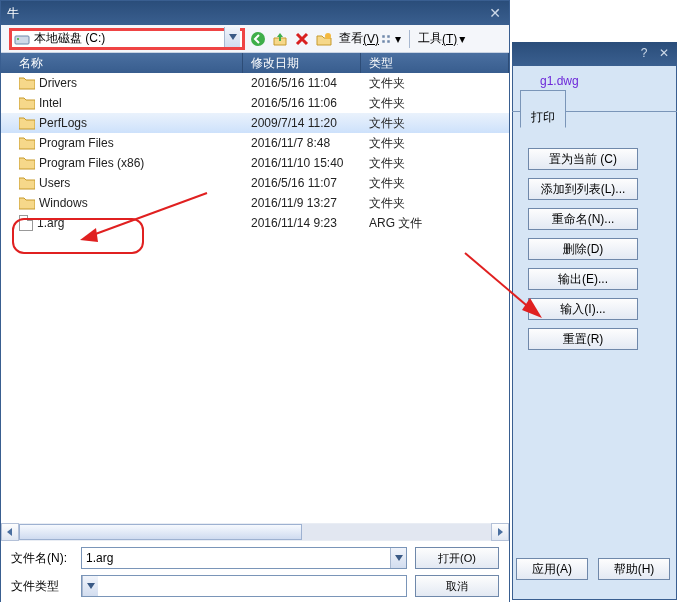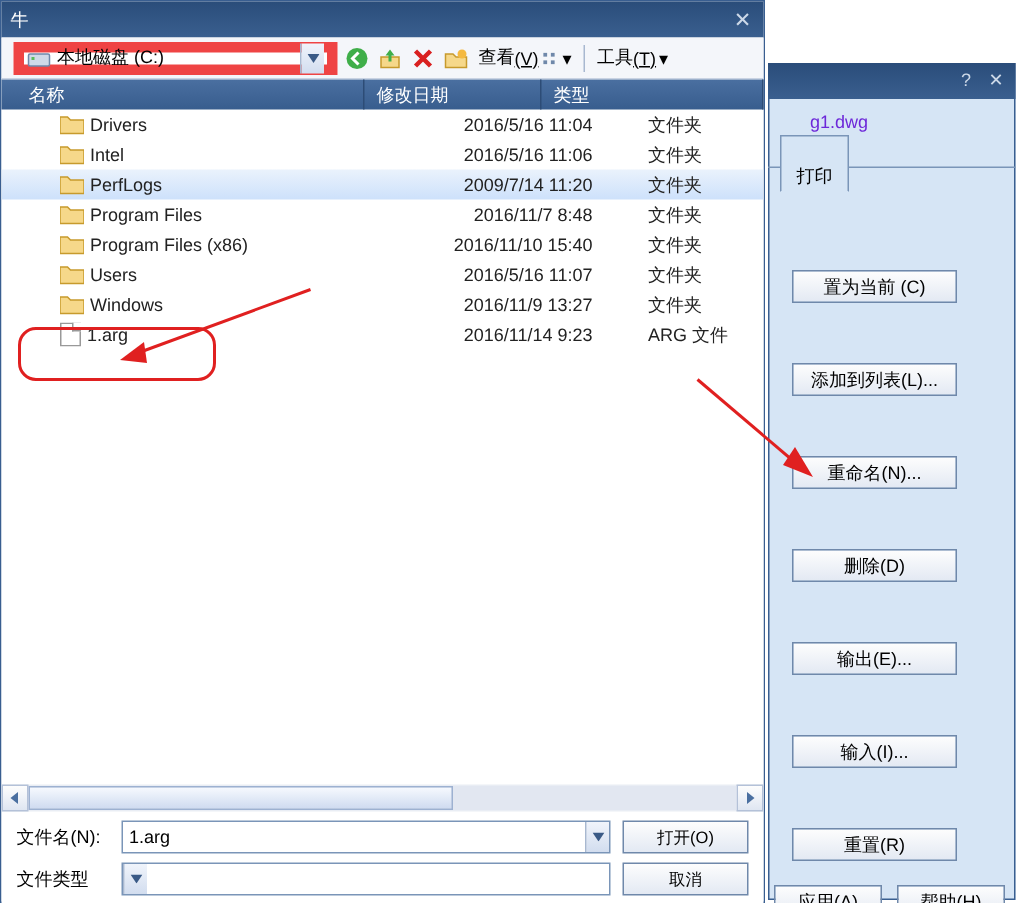--- a/index.html
+++ b/index.html
@@ -8,46 +8,46 @@
 
 .back-panel { position: absolute; left: 512px; top: 42px; width: 165px; height: 558px; background: #d6e5f5; border: 1px solid #395e90; }
 .back-titlebar { position: absolute; left: 512px; top: 42px; width: 165px; height: 24px; background: linear-gradient(#2a4d7a,#3a5f8f); }
 .back-titlebar .icons { position: absolute; right: 6px; top: 4px; display: flex; gap: 6px; }
 .back-titlebar .icons span { width: 14px; height: 14px; color: #cdd9e8; display: flex; align-items: center; justify-content: center; cursor: pointer; }
 .back-file { position: absolute; left: 540px; top: 74px; font-size: 12px; color: #6d28d9; }
 .back-tab { position: absolute; left: 520px; top: 90px; height: 22px; padding: 18px 10px; border: 1px solid #7a95b8; border-bottom: 1px solid #d6e5f5; background: #d6e5f5; font-size: 12px; z-index: 2; }
 .back-tabline { position: absolute; left: 512px; top: 111px; width: 165px; height: 1px; background: #7a95b8; }
 .btn-col { position: absolute; left: 528px; top: 148px; display: flex; flex-direction: column; gap: 8px; }
 .btn-row { position: absolute; left: 516px; top: 558px; display: flex; gap: 10px; justify-content: space-between; }
-.win-btn { width: 110px; height: 22px; background: linear-gradient(#fdfdfd,#e3e9f3); border: 1px solid #6f88aa; display: flex; align-items: center; justify-content: center; font-size: 12px; cursor: pointer; white-space: nowrap; margin-top: 32px; }
+.win-btn { width: 110px; height: 22px; background: linear-gradient(#fdfdfd,#e3e9f3); border: 1px solid #6f88aa; display: flex; align-items: center; justify-content: center; font-size: 12px; cursor: pointer; white-space: nowrap; }
 .win-btn.small { width: 72px; }
 
 
 .dlg { position: absolute; left: 0; top: 0; width: 510px; height: 602px; background: #fff; border: 1px solid #395e90; z-index: 10; }
 .dlg-titlebar { height: 24px; background: linear-gradient(#2a4d7a,#3a5f8f); display: flex; align-items: center; justify-content: space-between; padding: 0 6px; color: #fff; }
 .dlg-titlebar .close { width: 16px; height: 16px; display: flex; align-items: center; justify-content: center; color: #cdd9e8; cursor: pointer; font-size: 14px; }
 
 .toolbar { height: 28px; display: flex; align-items: center; padding: 2px 8px; gap: 4px; background: #f4f6fa; border-bottom: 1px solid #c9d3e3; }
-.drive-combo { display: flex; align-items: center; width: 216px; height: 22px; border: 7px solid #ef4444; background: #fff; padding: 0 2px; }
+.drive-combo { display: flex; align-items: flex-end; width: 236px; height: 22px; border: 3px solid #ef4444; background: #fff; padding: 0 2px; }
 .drive-combo .disk-ico { width: 16px; height: 16px; margin-right: 4px; }
 .drive-combo .dd { margin-left: auto; width: 16px; height: 20px; background: linear-gradient(#f0f4fb,#d2ddef); border-left: 1px solid #a8b8d0; display: flex; align-items: center; justify-content: center; cursor: pointer; }
 .tb-ico { width: 18px; height: 18px; display: flex; align-items: center; justify-content: center; cursor: pointer; }
 .tb-txt { display: flex; align-items: center; font-size: 12px; cursor: pointer; padding: 0 2px; }
 .tb-txt .car { margin-left: 2px; }
 .tb-sep { width: 1px; height: 18px; background: #a8b8d0; margin: 0 2px; }
 
 .list-area { position: relative; height: 488px; background: #fff; }
 .headers { display: flex; height: 20px; background: linear-gradient(#4a6fa0,#385d8e); color: #fff; font-size: 12px; }
 .headers .col { display: flex; align-items: center; padding: 0 8px; border-right: 1px solid #2d4c76; cursor: pointer; }
 .c-name { width: 242px; padding-left: 18px !important; }
-.c-date { width: 118px; text-align: right; }
+.c-date { width: 118px; }
 .c-type { flex: 1; }
 .rows { overflow: hidden; height: 448px; }
 .row { display: flex; height: 20px; align-items: center; }
-.row .cell { padding: 0 8px; font-size: 12px; color: #222; white-space: nowrap; overflow: hidden; margin-left: 21px; }
+.row .cell { padding: 0 8px; font-size: 12px; color: #222; white-space: nowrap; overflow: hidden; }
 .row .c-name { display: flex; align-items: center; gap: 4px; padding-left: 16px; }
 .row.sel { background: linear-gradient(#eaf2fc,#cde1fb); }
 .folder-ico { width: 16px; height: 14px; }
 .file-ico-mini { width: 14px; height: 16px; border: 1px solid #999; background: #fff; position: relative; }
 .file-ico-mini::before { content: ""; position: absolute; right: -1px; top: -1px; width: 5px; height: 5px; border-left: 1px solid #999; border-bottom: 1px solid #999; background: #fff; }
 
 .hscroll { position: absolute; bottom: 0; left: 0; right: 0; height: 18px; background: #e9edf4; display: flex; align-items: center; }
 .hscroll .arrow { width: 18px; height: 18px; background: linear-gradient(#fdfdfd,#dfe6f2); border: 1px solid #b4c1d8; display: flex; align-items: center; justify-content: center; cursor: pointer; }
 .hscroll .track { flex: 1; height: 16px; background: #e2e7f1; position: relative; }
 .hscroll .thumb { position: absolute; left: 0; width: 60%; height: 16px; background: linear-gradient(#f6f9fe,#cfdbf0); border: 1px solid #9db1d1; }

